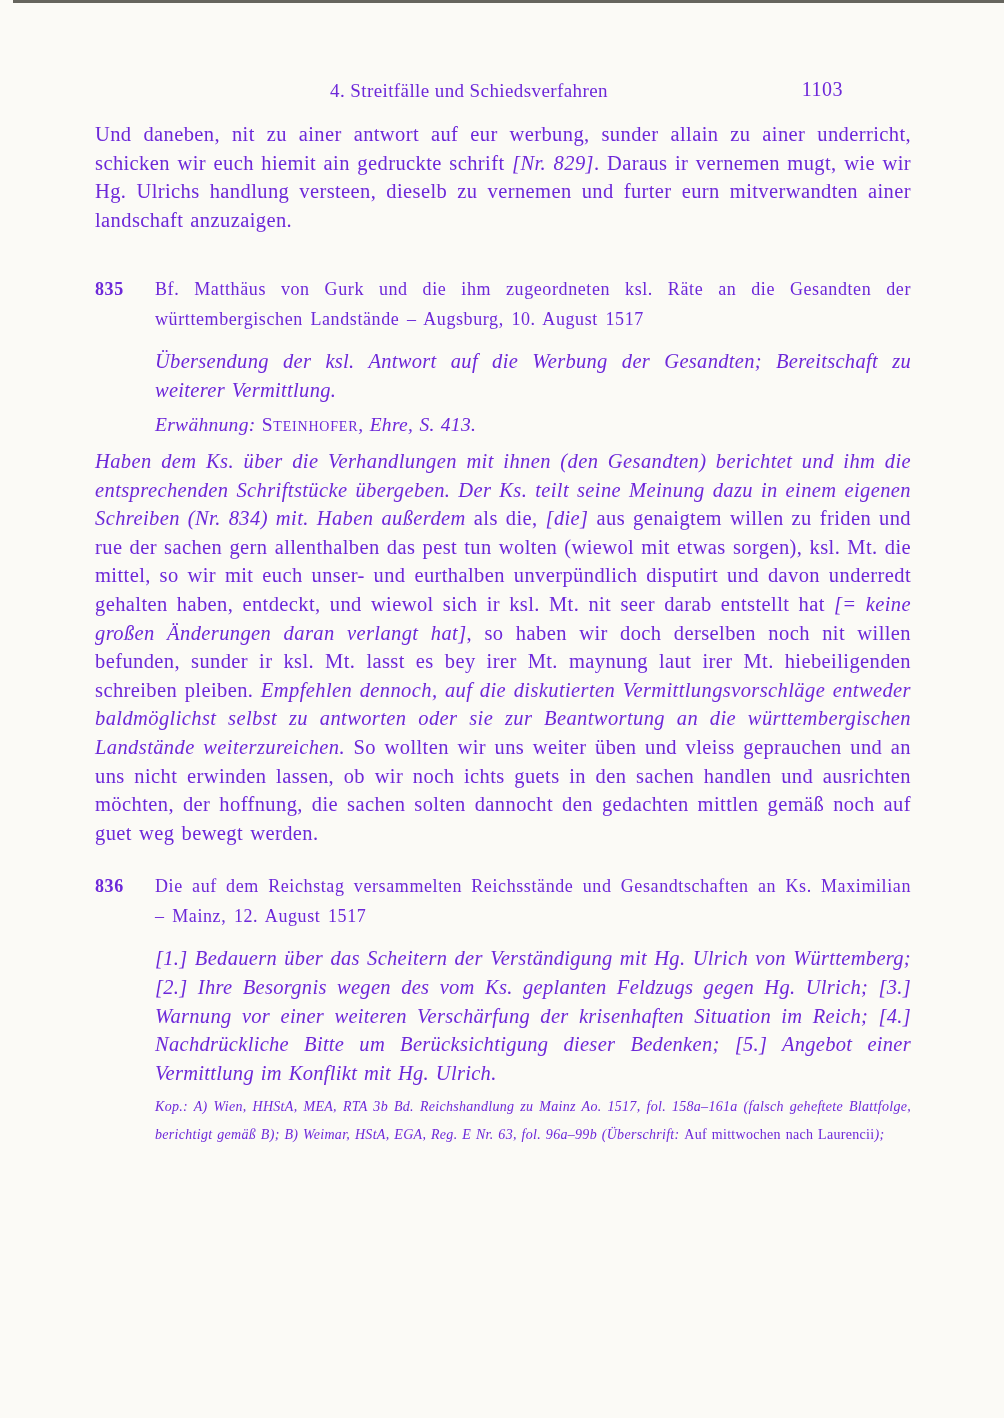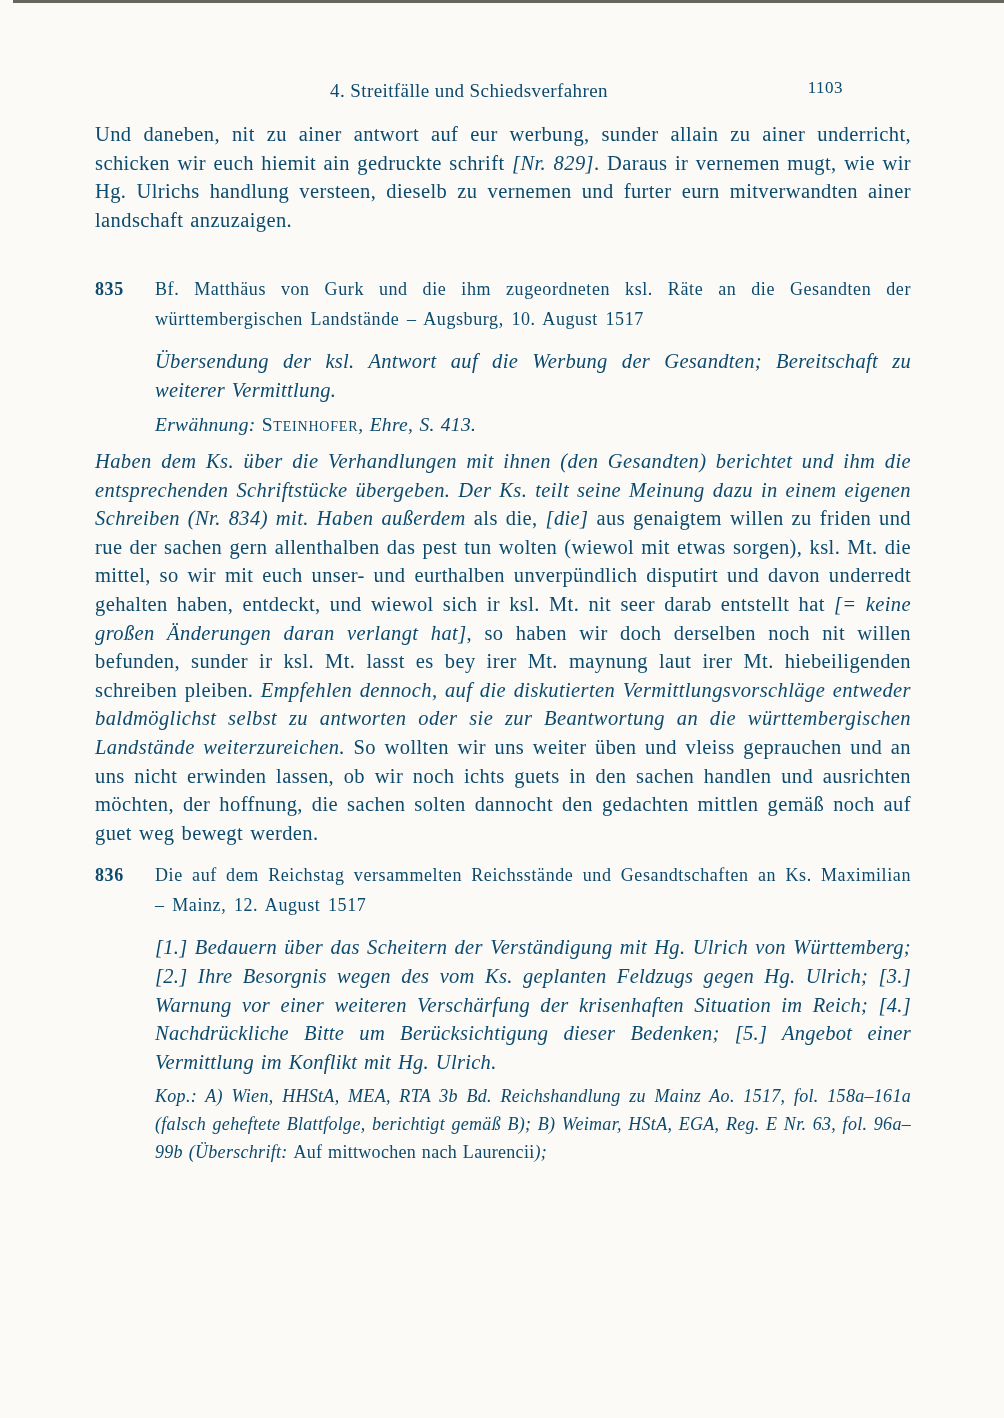--- a/index.html
+++ b/index.html
@@ -3,21 +3,21 @@
 <meta charset="utf-8">
 <style>
   * { box-sizing: border-box; }
   html, body { margin: 0; padding: 0; background: #e8e6e0; }
 
   .page {
     position: relative;
     width: 1004px;
     height: 1418px;
     background: #fbfaf6;
-    color: #0c4a6e;
+    color: #6d28d9;
     font-family: "Liberation Serif", "DejaVu Serif", serif;
     overflow: hidden;
   }
 
   .scan-edge-top {
     position: absolute;
     top: 0; left: 13px; right: 0;
     height: 2.5px;
     background: #4b4a43;
     opacity: 0.85;
@@ -39,40 +39,40 @@
     position: absolute;
     left: 0; right: 0;
     text-align: center;
     transform: translateX(-34px);
     letter-spacing: 0.4px;
   }
   .page-number {
     position: absolute;
     right: 68px;
     top: -2px;
-    font-size: 17px;
+    font-size: 20px;
     letter-spacing: 0.5px;
   }
 
   .para {
     margin: 0;
     font-size: 20.5px;
     line-height: 28.6px;
     text-align: justify;
     letter-spacing: 0.4px;
     word-spacing: 1.6px;
   }
   .intro { margin-top: 14px; }
 
   .it { font-style: italic; }
   .rm { font-style: normal; }
   .sc { font-style: normal; font-variant: small-caps; letter-spacing: 0.8px; }
 
   .entry { margin-top: 40px; }
-  .entry-836 { margin-top: 13px; }
+  .entry-836 { margin-top: 24px; }
 
   .entry-heading {
     display: flex;
     font-weight: bold;
     font-size: 18px;
     line-height: 30px;
     letter-spacing: 0.6px;
     word-spacing: 2.5px;
   }
   .entry-number { flex: 0 0 60px; width: 60px; }
@@ -100,21 +100,21 @@
   .source-line {
     margin: 0;
     font-size: 19.5px;
     line-height: 27.5px;
     font-style: italic;
     letter-spacing: 0.3px;
     word-spacing: 1px;
   }
   .source-par {
     margin: 6px 0 0 0;
-    font-size: 18px;
+    font-size: 14px;
     line-height: 28px;
     text-align: justify;
     letter-spacing: 0.3px;
     word-spacing: 1px;
     font-family: Liberation Serif, serif;
   }
 
   .body-par { margin-top: 9px; font-family: Liberation Serif, serif; }
 </style>
 </head>

